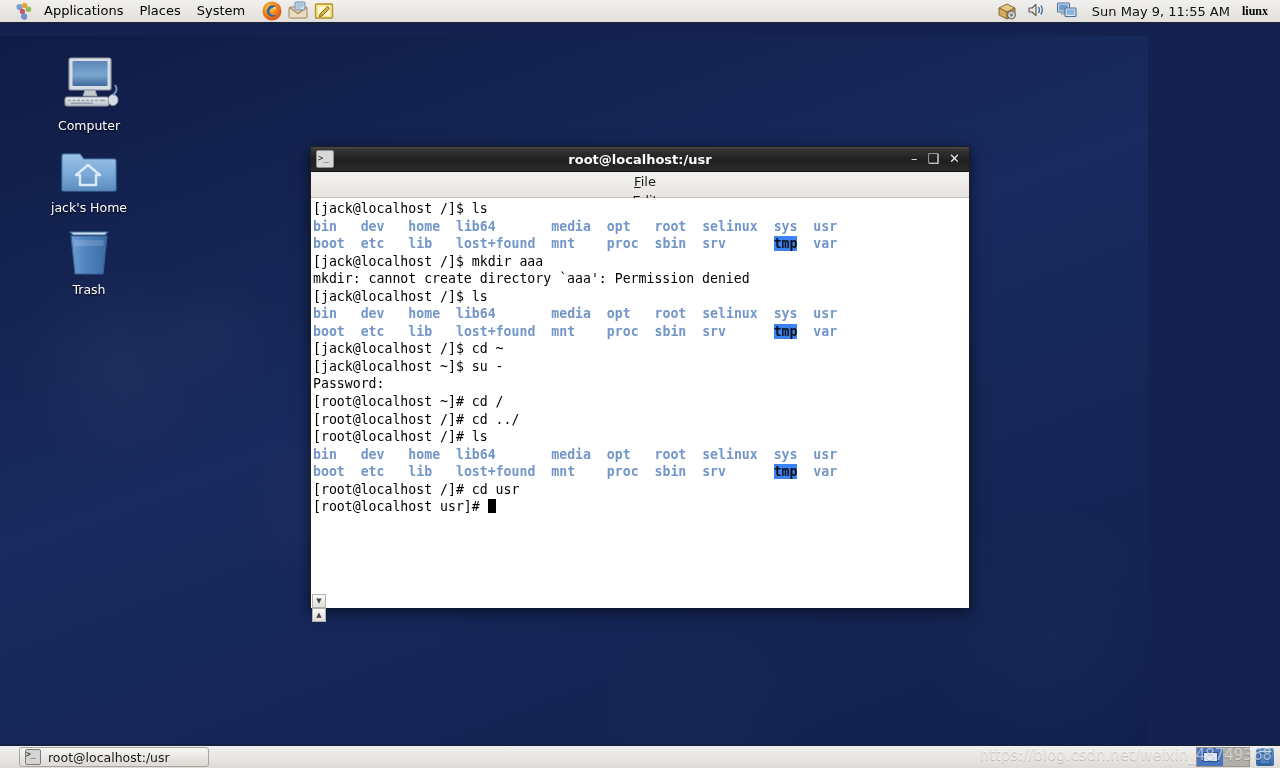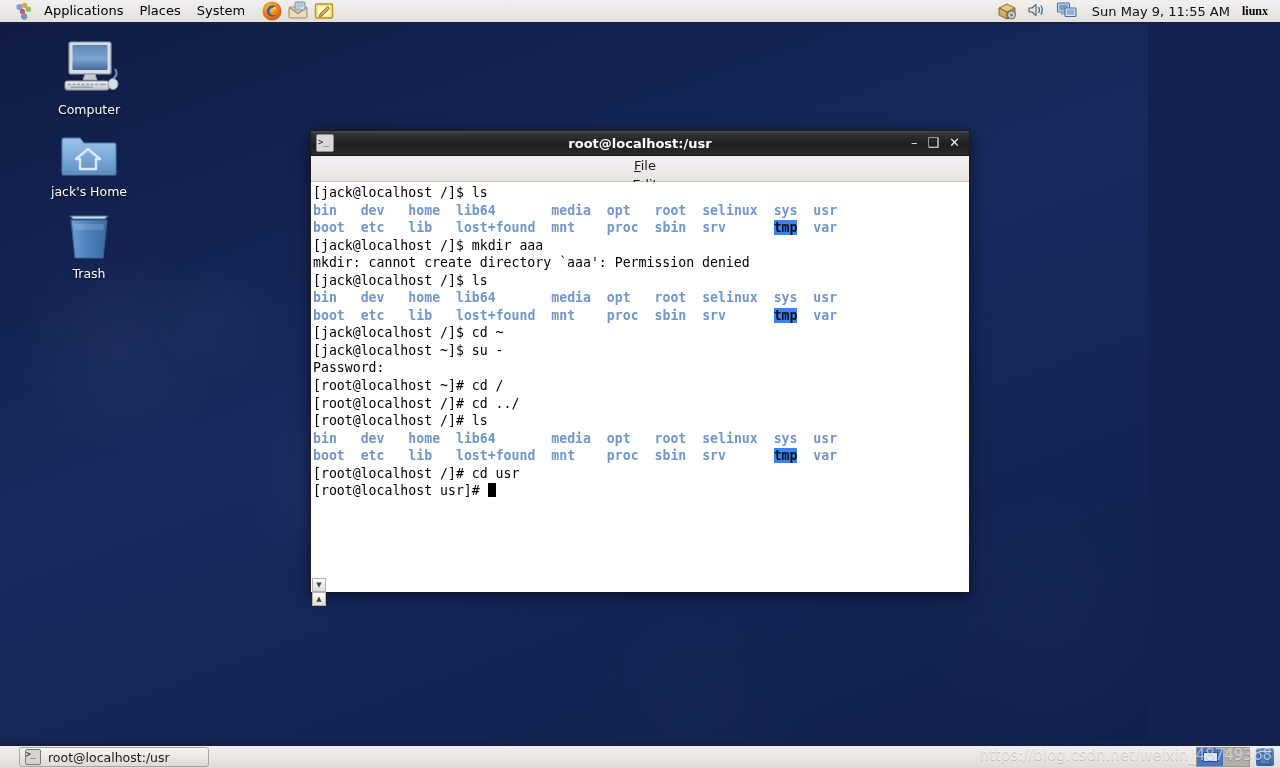--- a/index.html
+++ b/index.html
@@ -8,21 +8,21 @@
     overflow: hidden;
     font-family: "DejaVu Sans", sans-serif;
   }
   body {
     position: relative;
     background: #15224f;
   }
 
   
   #desktop {
-    position: absolute; left: 0; top: 20px;
+    position: absolute; left: 0; top: 36px;
     width: 1148px; height: 720px;
     background:
       radial-gradient(circle 150px at 120px 330px, rgba(255,255,255,0.030), rgba(255,255,255,0) 70%),
       radial-gradient(circle 120px at 330px 470px, rgba(255,255,255,0.028), rgba(255,255,255,0) 70%),
       radial-gradient(circle 90px  at 215px 300px, rgba(255,255,255,0.022), rgba(255,255,255,0) 70%),
       radial-gradient(circle 200px at 1050px 600px, rgba(255,255,255,0.018), rgba(255,255,255,0) 70%),
       radial-gradient(circle 160px at 700px 690px, rgba(255,255,255,0.016), rgba(255,255,255,0) 70%),
       linear-gradient(160deg, #101c45 0%, #182a5e 45%, #11204d 100%);
     overflow: hidden;
   }

